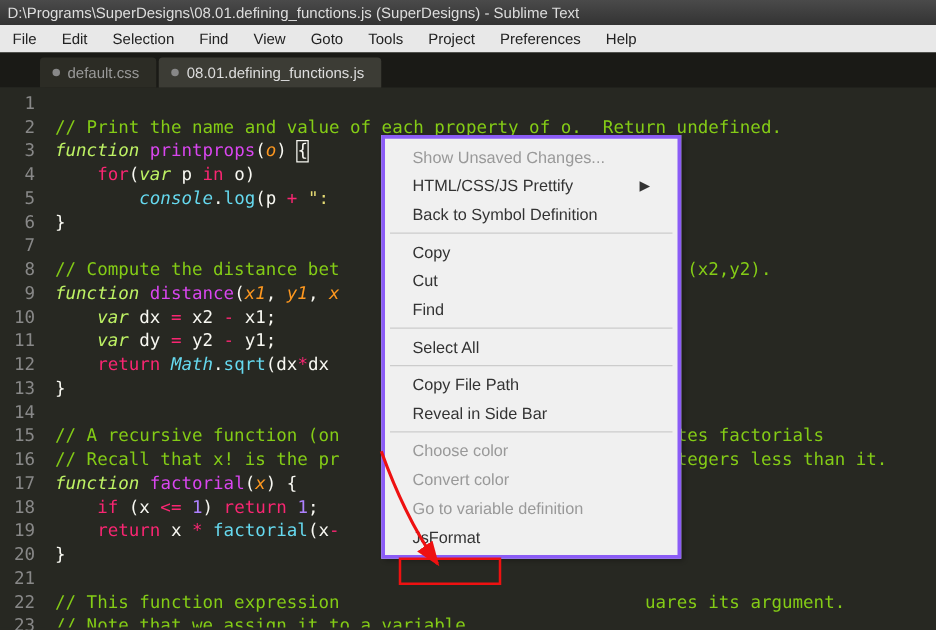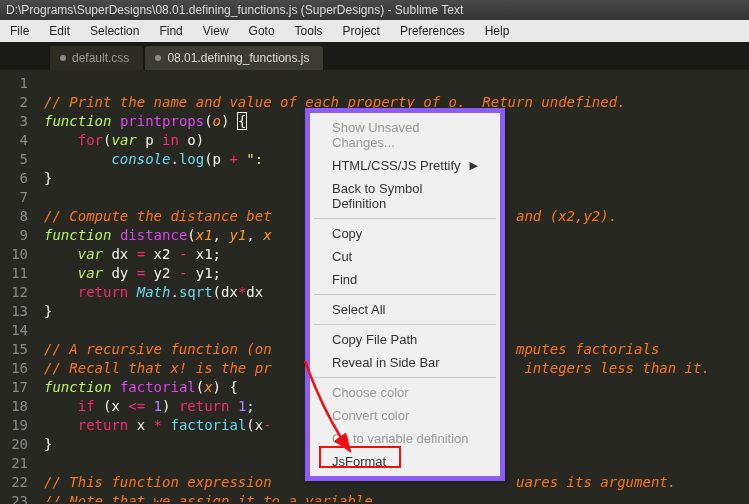--- a/index.html
+++ b/index.html
@@ -1,37 +1,37 @@
 <!DOCTYPE html>
 <html><head>
 <meta charset="utf-8">
 <style>
 * { margin: 0; padding: 0; box-sizing: border-box; }
 body { font-family: Consolas, monospace; background: #272822; color: #f8f8f2; width: 749px; height: 504px; overflow: hidden; position: relative; }
 .titlebar { background: linear-gradient(#4a4a4a, #333); height: 20px; display: flex; align-items: center; padding: 0 6px; font-family: Tahoma, sans-serif; font-size: 12px; color: #ddd; }
 .menubar { background: #e8e8e8; height: 22px; display: flex; align-items: center; font-family: Tahoma, sans-serif; font-size: 12px; color: #222; }
 .menubar span { padding: 15px 10px; cursor: pointer; }
-.tabbar { background: #1a1a16; height: 28px; display: flex; align-items: flex-end; padding-left: 50px; font-family: Tahoma, sans-serif; font-size: 12px; }
+.tabbar { background: #1a1a16; height: 28px; display: flex; align-items: flex-end; padding-left: 32px; font-family: Tahoma, sans-serif; font-size: 12px; }
 .tab { padding: 5px 14px 5px 10px; background: #2c2c25; color: #999; margin-right: 2px; border-top-left-radius: 3px; border-top-right-radius: 3px; display: flex; align-items: center; gap: 6px; }
 .tab.active { background: #3c3c35; color: #ddd; }
 .tab .dot { width: 6px; height: 6px; border-radius: 50%; background: #888; }
 .editor { display: flex; height: calc(504px - 72px); font-size: 14px; line-height: 19px; }
 .gutter { background: #272822; color: #888; text-align: right; padding: 4px 8px 0 4px; width: 36px; user-select: none; }
 .code { padding: 4px 0 0 8px; white-space: pre; overflow: hidden; }
-.c-comment { color: #f97316; font-style: italic; }
+.c-comment { color: #84cc16; }
 .c-keyword { color: #bef264; font-style: italic; }
 .c-storage { color: #f92672; }
 .c-name { color: #d946ef; }
 .c-param { color: #fd971f; font-style: italic; }
 .c-op { color: #f92672; }
 .c-num { color: #ae81ff; }
 .c-str { color: #e6db74; }
 .c-func { color: #66d9ef; }
 .c-const { color: #66d9ef; font-style: italic; margin-top: 44px; }
-.context-menu { position: absolute; left: 305px; top: 108px; width: 200px; background: #f0f0f0; border: 5px solid #8b5cf6; box-shadow: 2px 2px 4px rgba(0,0,0,.3); font-family: "Microsoft YaHei", Tahoma, sans-serif; font-size: 13px; color: #333; padding: 3px 2px; }
+.context-menu { position: absolute; left: 305px; top: 108px; width: 240px; background: #f0f0f0; border: 3px solid #8b5cf6; box-shadow: 2px 2px 4px rgba(0,0,0,.3); font-family: "Microsoft YaHei", Tahoma, sans-serif; font-size: 13px; color: #333; padding: 3px 2px; }
 .context-menu .mi { padding: 4px 20px 4px 20px; display: flex; justify-content: space-between; align-items: center; }
 .context-menu .mi.disabled { color: #999; }
 .context-menu hr { border: none; border-top: 1px solid #ccc; margin: 3px 2px; }
 .context-menu .sub { font-size: 11px; color: #333; }
 .highlight-box { position: absolute; left: 319px; top: 446px; width: 82px; height: 22px; border: 2px solid #e11; pointer-events: none; }
 .arrow { position: absolute; left: 295px; top: 356px; pointer-events: none; }
 </style>
 </head>
 <body>
 

